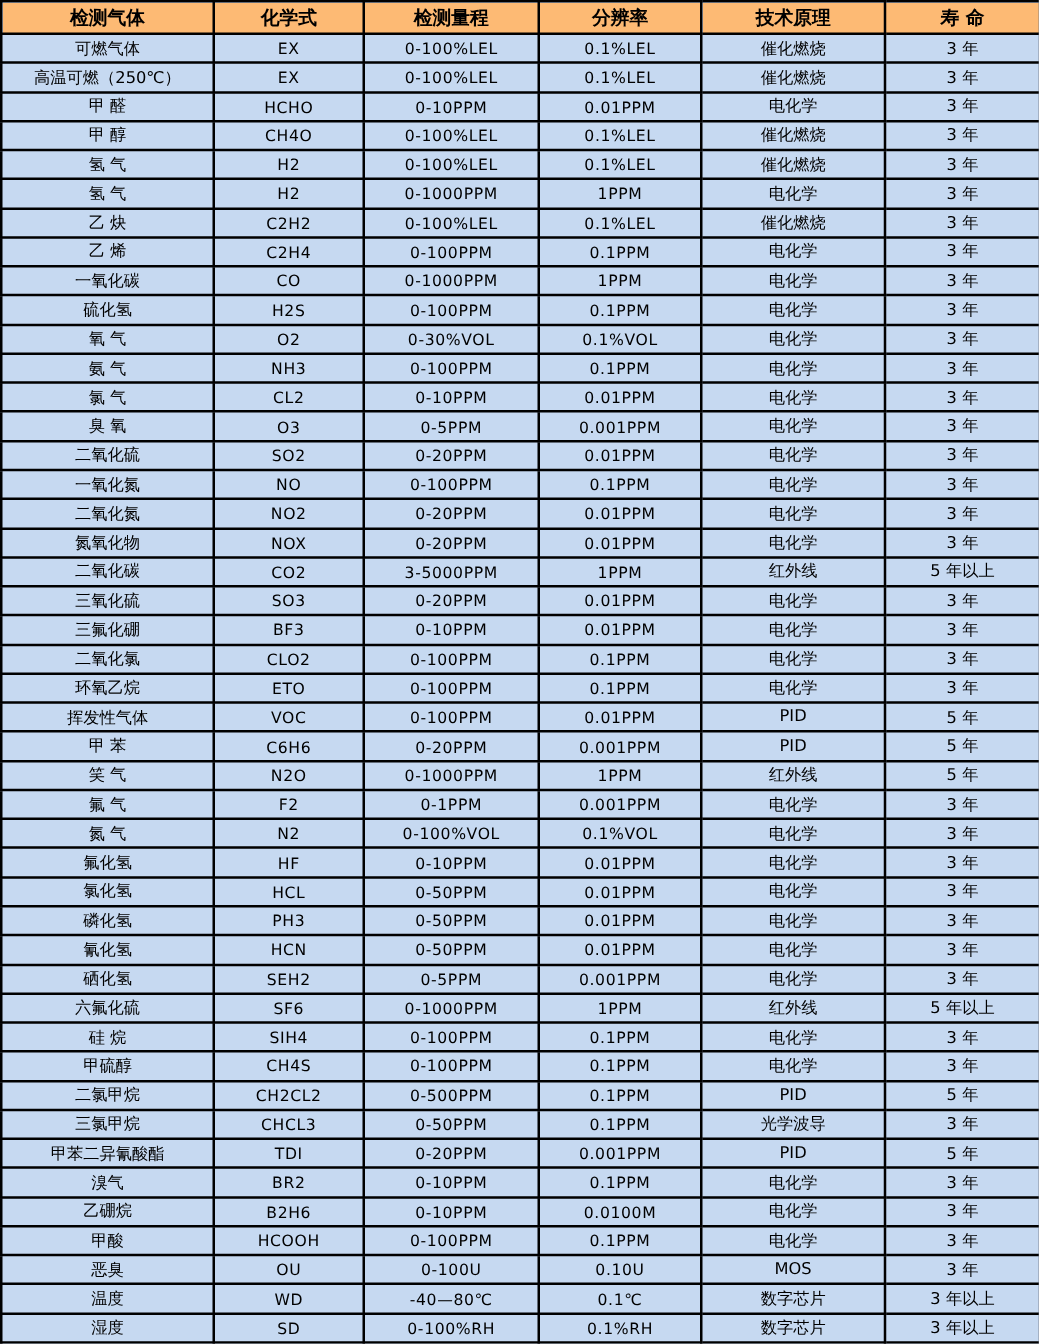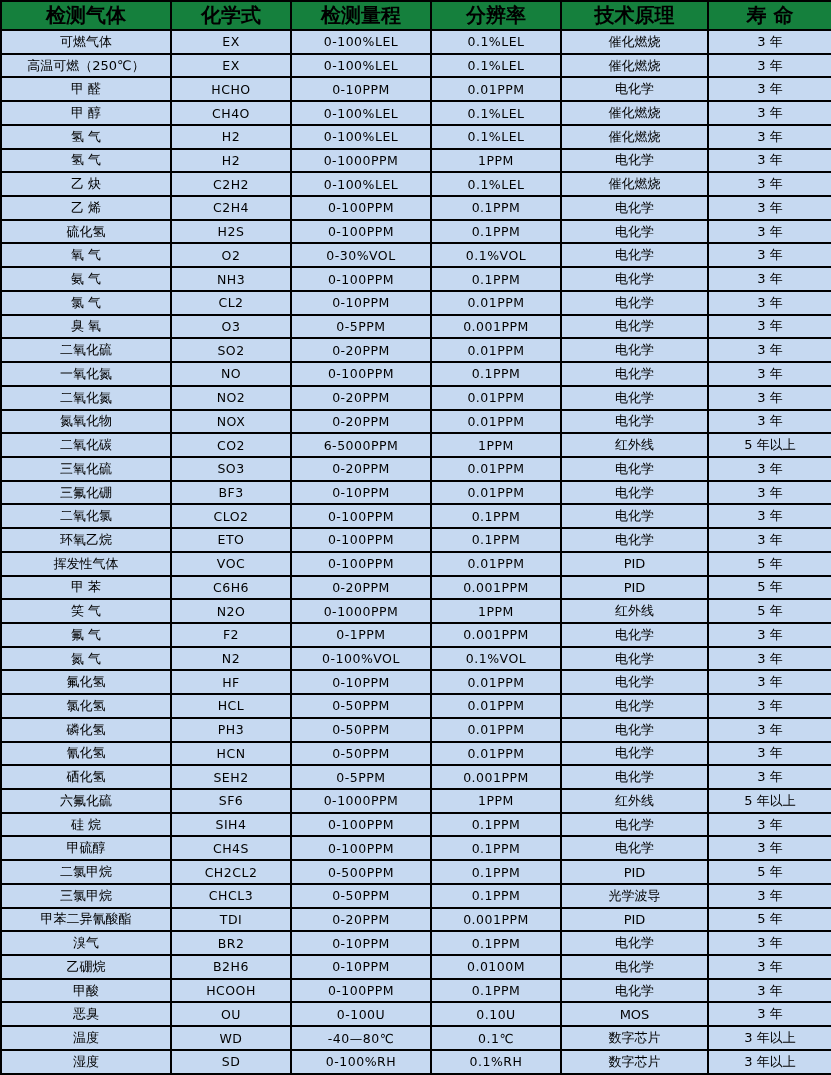--- a/index.html
+++ b/index.html
@@ -19,22 +19,22 @@
   #gas-table th, #gas-table td {
     border: 2px solid #000000;
     text-align: center;
     vertical-align: middle;
     padding: 0 2px;
     color: #000000;
     overflow: hidden;
     white-space: nowrap;
   }
   #gas-table thead th {
-    background: #15803d;
-    font-size: 20px;
+    background: #fdba74;
+    font-size: 15px;
     font-weight: bold;
     height: 24px;
   }
   #gas-table tbody td {
     background: #c6d9f1;
     font-size: 13px;
     font-weight: normal;
     height: 17px;
   }
   
@@ -124,20 +124,28 @@
       </tr>
       <tr>
         <td>乙 烯</td>
         <td class="latin">C2H4</td>
         <td class="latin">0-100PPM</td>
         <td class="latin">0.1PPM</td>
         <td>电化学</td>
         <td>3 年</td>
       </tr>
       <tr>
+        <td>一氧化碳</td>
+        <td class="latin">CO</td>
+        <td class="latin">0-1000PPM</td>
+        <td class="latin">1PPM</td>
+        <td>电化学</td>
+        <td>3 年</td>
+      </tr>
+      <tr>
         <td>硫化氢</td>
         <td class="latin">H2S</td>
         <td class="latin">0-100PPM</td>
         <td class="latin">0.1PPM</td>
         <td>电化学</td>
         <td>3 年</td>
       </tr>
       <tr>
         <td>氧 气</td>
         <td class="latin">O2</td>
@@ -198,21 +206,21 @@
         <td>氮氧化物</td>
         <td class="latin">NOX</td>
         <td class="latin">0-20PPM</td>
         <td class="latin">0.01PPM</td>
         <td>电化学</td>
         <td>3 年</td>
       </tr>
       <tr>
         <td>二氧化碳</td>
         <td class="latin">CO2</td>
-        <td class="latin">6-5000PPM</td>
+        <td class="latin">3-5000PPM</td>
         <td class="latin">1PPM</td>
         <td>红外线</td>
         <td>5 年以上</td>
       </tr>
       <tr>
         <td>三氧化硫</td>
         <td class="latin">SO3</td>
         <td class="latin">0-20PPM</td>
         <td class="latin">0.01PPM</td>
         <td>电化学</td>

